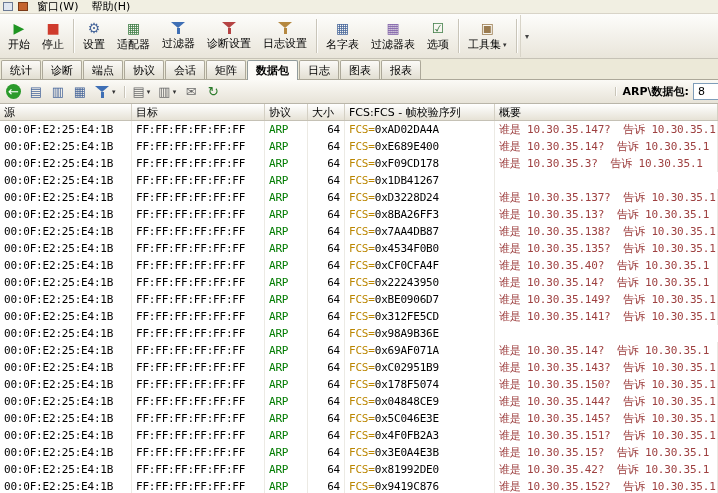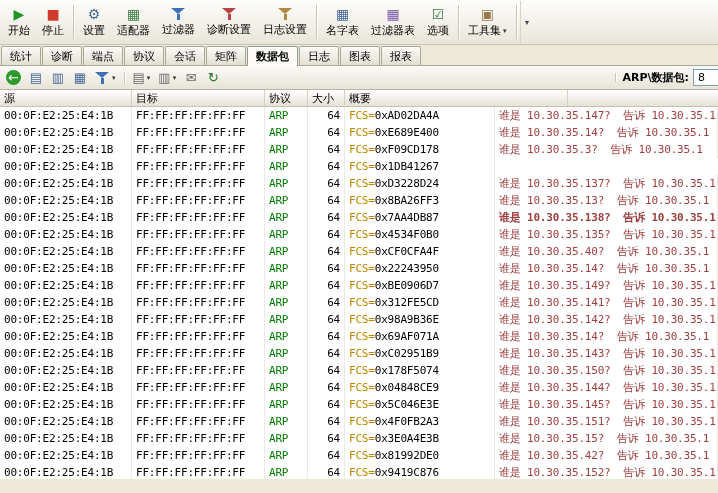--- a/index.html
+++ b/index.html
@@ -51,20 +51,26 @@
   .td.size{justify-content:flex-end}
   .td.proto{color:#007b00}
   .fcs-label{color:#bb8600}
   .summary{color:#9e4040}
 </style>
 </head>
 <body>
 
 <div class="app">
 
+  <div class="menubar">
+    <span class="mb-icon win"></span>
+    <span class="mb-icon"></span>
+    <span class="menu-item">窗口(W)</span>
+    <span class="menu-item">帮助(H)</span>
+  </div>
 
   <div class="toolbar" id="main-toolbar">
       <div class="tbtn">
         <span class="glyph" style="color: rgb(31, 149, 34);">▶</span>
         <span class="lblrow">
           <span class="lbl">开始</span>
         </span>
       </div>
       <div class="tbtn">
         <span class="glyph" style="color: rgb(207, 59, 45);">■</span>
@@ -187,20 +193,21 @@
       <span class="count-box">8</span>
     </span>
   </div>
 
   <div class="table">
     <div class="thead" id="table-head">
         <div class="th" style="width: 132px;">源</div>
         <div class="th" style="width: 133px;">目标</div>
         <div class="th" style="width: 43px;">协议</div>
         <div class="th" style="width: 37px;">大小</div>
+        <div class="th" style="width: 150px;">FCS:FCS - 帧校验序列</div>
         <div class="th" style="width: 223px;">概要</div>
       </div>
     <div class="tbody" id="table-body">
         <div class="tr">
           <div class="td" style="width: 132px;">00:0F:E2:25:E4:1B</div>
           <div class="td" style="width: 133px;">FF:FF:FF:FF:FF:FF</div>
           <div class="td proto" style="width: 43px;">ARP</div>
           <div class="td size" style="width: 37px;">64</div>
           <div class="td" style="width: 150px;"><span class="fcs-label">FCS=</span><span class="fcs-value">0xAD02DA4A</span></div>
           <div class="td summary" style="width: 223px;">谁是 10.30.35.147?  告诉 10.30.35.1</div>
@@ -244,21 +251,21 @@
           <div class="td size" style="width: 37px;">64</div>
           <div class="td" style="width: 150px;"><span class="fcs-label">FCS=</span><span class="fcs-value">0x8BA26FF3</span></div>
           <div class="td summary" style="width: 223px;">谁是 10.30.35.13?  告诉 10.30.35.1</div>
         </div>
         <div class="tr">
           <div class="td" style="width: 132px;">00:0F:E2:25:E4:1B</div>
           <div class="td" style="width: 133px;">FF:FF:FF:FF:FF:FF</div>
           <div class="td proto" style="width: 43px;">ARP</div>
           <div class="td size" style="width: 37px;">64</div>
           <div class="td" style="width: 150px;"><span class="fcs-label">FCS=</span><span class="fcs-value">0x7AA4DB87</span></div>
-          <div class="td summary" style="width: 223px; font-weight: bold;">谁是 10.30.35.138?  告诉 10.30.35.1</div>
+          <div class="td summary" style="width: 223px;">谁是 10.30.35.138?  告诉 10.30.35.1</div>
         </div>
         <div class="tr">
           <div class="td" style="width: 132px;">00:0F:E2:25:E4:1B</div>
           <div class="td" style="width: 133px;">FF:FF:FF:FF:FF:FF</div>
           <div class="td proto" style="width: 43px;">ARP</div>
           <div class="td size" style="width: 37px;">64</div>
           <div class="td" style="width: 150px;"><span class="fcs-label">FCS=</span><span class="fcs-value">0x4534F0B0</span></div>
           <div class="td summary" style="width: 223px;">谁是 10.30.35.135?  告诉 10.30.35.1</div>
         </div>
         <div class="tr">
@@ -292,21 +299,20 @@
           <div class="td size" style="width: 37px;">64</div>
           <div class="td" style="width: 150px;"><span class="fcs-label">FCS=</span><span class="fcs-value">0x312FE5CD</span></div>
           <div class="td summary" style="width: 223px;">谁是 10.30.35.141?  告诉 10.30.35.1</div>
         </div>
         <div class="tr">
           <div class="td" style="width: 132px;">00:0F:E2:25:E4:1B</div>
           <div class="td" style="width: 133px;">FF:FF:FF:FF:FF:FF</div>
           <div class="td proto" style="width: 43px;">ARP</div>
           <div class="td size" style="width: 37px;">64</div>
           <div class="td" style="width: 150px;"><span class="fcs-label">FCS=</span><span class="fcs-value">0x98A9B36E</span></div>
-          <div class="td summary" style="width: 223px;">谁是 10.30.35.142?  告诉 10.30.35.1</div>
         </div>
         <div class="tr">
           <div class="td" style="width: 132px;">00:0F:E2:25:E4:1B</div>
           <div class="td" style="width: 133px;">FF:FF:FF:FF:FF:FF</div>
           <div class="td proto" style="width: 43px;">ARP</div>
           <div class="td size" style="width: 37px;">64</div>
           <div class="td" style="width: 150px;"><span class="fcs-label">FCS=</span><span class="fcs-value">0x69AF071A</span></div>
           <div class="td summary" style="width: 223px;">谁是 10.30.35.14?  告诉 10.30.35.1</div>
         </div>
         <div class="tr">

